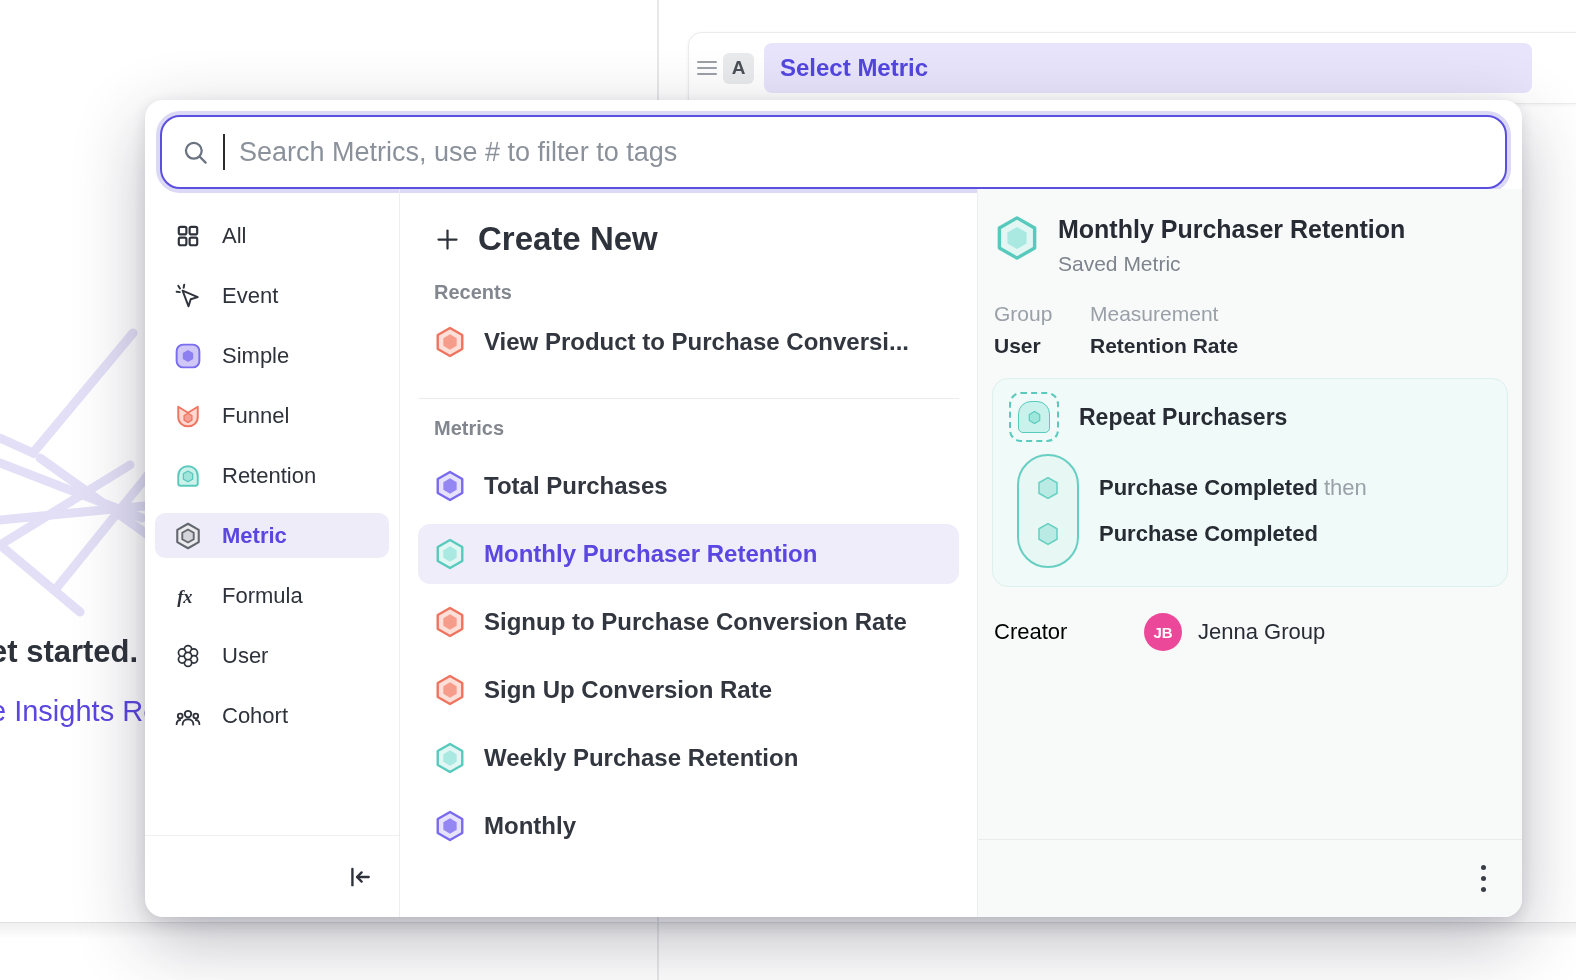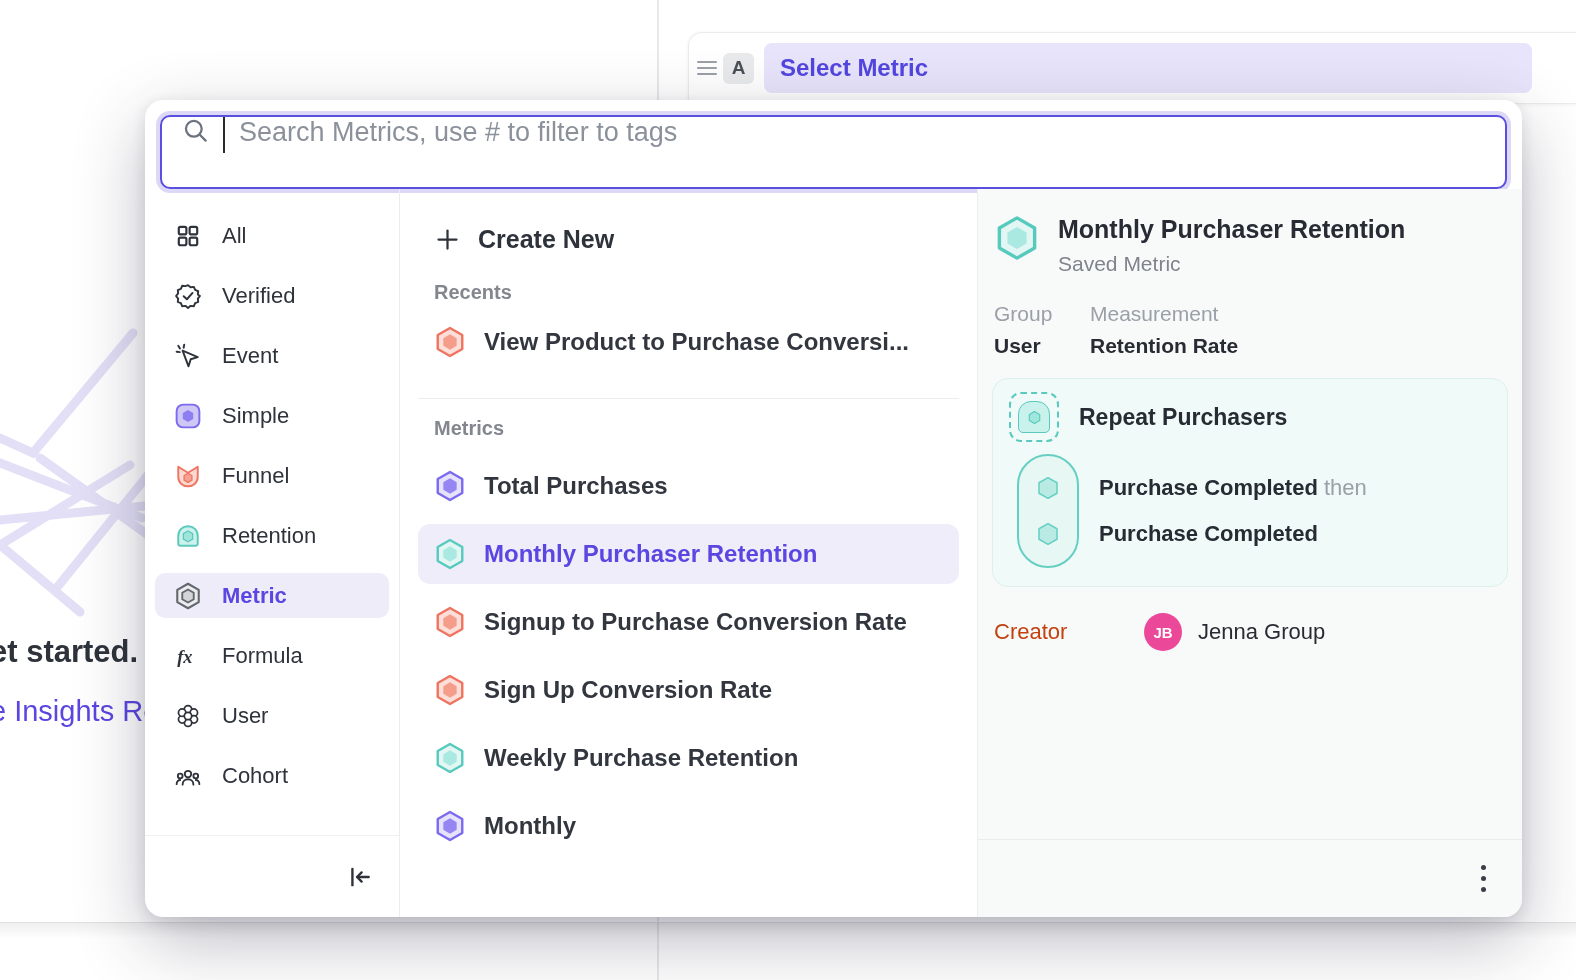--- a/index.html
+++ b/index.html
@@ -25,22 +25,22 @@
     font-weight:700; font-size:19px; display:flex; align-items:center; justify-content:center; margin-right:10px; }
   .query-pill { flex:1; height:50px; background:#e7e4fb; border-radius:8px; display:flex; align-items:center;
     padding-left:16px; font-size:24px; font-weight:700; color:#5346e0; }
 
   
   .modal { position:absolute; left:145px; top:100px; width:1377px; height:817px; background:#fff;
     border-radius:18px; box-shadow:0 24px 70px rgba(35,35,60,.30), 0 4px 14px rgba(35,35,60,.12);
     display:flex; flex-direction:column; overflow:hidden; }
 
   .search-wrap { padding:15px 15px 0 15px; }
-  .search-box { height:74px; border:2px solid #5b4fe0; border-radius:10px; box-shadow:0 0 0 4px #dcd9f6;
-    display:flex; align-items:flex-start; padding:0 20px; gap:14px; background:#fff; }
+  .search-box { height:74px; border:2px solid #5b4fe0; border-radius:20px; box-shadow:0 0 0 4px #dcd9f6;
+    display:flex; align-items:center; padding:0 20px; gap:14px; background:#fff; }
   .search-box svg { flex:none; }
   .caret { width:2px; height:36px; background:#2b2b2b; flex:none; }
   .search-input { flex:1; border:none; outline:none; font-size:27px; color:#2e323b; background:transparent;
     font-family:"Liberation Sans", sans-serif; }
   .search-input::placeholder { color:#8b919b; }
 
   .modal-body { flex:1; min-height:0; display:flex; }
 
   
   .sidebar { width:255px; border-right:1px solid #ededef; display:flex; flex-direction:column; padding-top:24px; }
@@ -48,21 +48,21 @@
   .side-item { height:45px; margin-bottom:15px; border-radius:10px; display:flex; align-items:center;
     gap:20px; padding-left:19px; font-size:22px; color:#2e323b; cursor:pointer; }
   .side-item .ic { width:28px; height:28px; display:flex; align-items:center; justify-content:center; flex:none; }
   .side-item.selected { background:#efecfa; color:#5a46e0; font-weight:700; }
   .side-footer { margin-top:auto; border-top:1px solid #f0f0f1; height:82px; display:flex; align-items:center;
     justify-content:flex-end; padding-right:26px; }
 
   
   .mid { width:578px; border-right:1px solid #ededef; padding:26px 18px 0 18px; display:flex; flex-direction:column; }
   .create-row { display:flex; align-items:center; gap:17px; padding-left:16px; height:48px; cursor:pointer; }
-  .create-row .lbl { font-size:25px; font-weight:700; color:#2e323b; }
+  .create-row .lbl { font-size:33px; font-weight:700; color:#2e323b; }
   .section-label { margin-top:18px; padding-left:16px; font-size:20px; font-weight:700; color:#82878f; }
   .metric-row { margin-top:8px; height:60px; border-radius:12px; display:flex; align-items:center; gap:18px;
     padding-left:16px; cursor:pointer; }
   .metric-row .lbl { font-size:24px; font-weight:700; color:#32363e; white-space:nowrap; overflow:hidden; }
   .metric-row.selected { background:#f0edfb; }
   .metric-row.selected .lbl { color:#5a46e0; }
   .mid-divider { margin-top:26px; border-top:1px solid #ececee; }
   .hexwrap { width:32px; height:32px; flex:none; display:flex; align-items:center; justify-content:center; }
 
   .hex.purple { --stroke:#7a6af0; --light:#e6e2fc; --mid:#9487f3; }
@@ -91,21 +91,21 @@
     border-radius:13px 13px 5px 5px; display:flex; align-items:center; justify-content:center; }
   .cohort-title { font-size:23px; font-weight:700; color:#272b33;text-align:right; }
   .cohort-steps { display:flex; gap:20px; margin-top:12px; padding-left:8px; }
   .step-pill { width:62px; height:114px; border:2px solid #66cfc2; background:#e7f7f4; border-radius:32px;
     display:flex; flex-direction:column; align-items:center; justify-content:space-evenly; flex:none; }
   .step-lines { display:flex; flex-direction:column; justify-content:space-evenly; }
   .step-line { font-size:22px; font-weight:700; color:#272b33; }
   .step-line .then { font-weight:400; color:#9aa0a8; }
 
   .creator-row { margin-top:26px; padding:0 16px; display:flex; align-items:center; }
-  .creator-label { font-size:22px; color:#c2410c; width:150px; }
+  .creator-label { font-size:22px; color:#000000; width:150px; }
   .avatar { width:38px; height:38px; border-radius:50%; background:#ec4899; color:#fff; font-weight:700;
     font-size:15px; display:flex; align-items:center; justify-content:center; }
   .creator-name { font-size:22px; color:#272b33; margin-left:16px; }
 
   .detail-footer { margin-top:auto; border-top:1px solid #e8ecec; height:78px; display:flex; align-items:center;
     justify-content:flex-end; padding-right:30px; }
   .kebab { display:flex; flex-direction:column; gap:6px; cursor:pointer; padding:6px; }
   .kebab i { width:5px; height:5px; border-radius:50%; background:#3a3f47; display:block; }
 </style>
 </head>
@@ -167,29 +167,20 @@
               <svg width="26" height="26" viewBox="0 0 24 24" fill="none" stroke="#2e323b" stroke-width="2">
                 <rect x="3.5" y="3.5" width="7" height="7" rx="1.6"></rect>
                   <rect x="13.5" y="3.5" width="7" height="7" rx="1.6"></rect>
                 <rect x="3.5" y="13.5" width="7" height="7" rx="1.6"></rect>
                   <rect x="13.5" y="13.5" width="7" height="7" rx="1.6"></rect>
               </svg>
               </span>
             <span>All</span>
           </div>
 
-          <div class="side-item">
-            <span class="ic">
-              <svg width="26" height="26" viewBox="0 0 24 24" fill="none" stroke="#2e323b" stroke-width="1.8" stroke-linejoin="round">
-                <path d="M12 2l2.4 1.9 3-.3 1.2 2.8 2.8 1.2-.3 3L23 12l-1.9 2.4.3 3-2.8 1.2-1.2 2.8-3-.3L12 23l-2.4-1.9-3 .3-1.2-2.8-2.8-1.2.3-3L1 12l1.9-2.4-.3-3 2.8-1.2 1.2-2.8 3 .3z"></path>
-                <polyline points="8,12.2 11,15 16.2,9.2" stroke-linecap="round" fill="none"></polyline>
-              </svg>
-              </span>
-            <span>Verified</span>
-          </div>
 
           <div class="side-item">
             <span class="ic">
               <svg width="26" height="26" viewBox="0 0 24 24" fill="none" stroke="#2e323b" stroke-width="1.8" stroke-linecap="round" stroke-linejoin="round">
                 <path d="M7 7 L21 13 L14.5 15 L12.5 21.5 Z"></path>
                 <line x1="3" y1="2.5" x2="4.6" y2="5"></line>
                   <line x1="1.5" y1="8" x2="4.4" y2="8.4"></line>
                   <line x1="8.5" y1="1.5" x2="8" y2="4.4"></line>
               </svg>
               </span>

